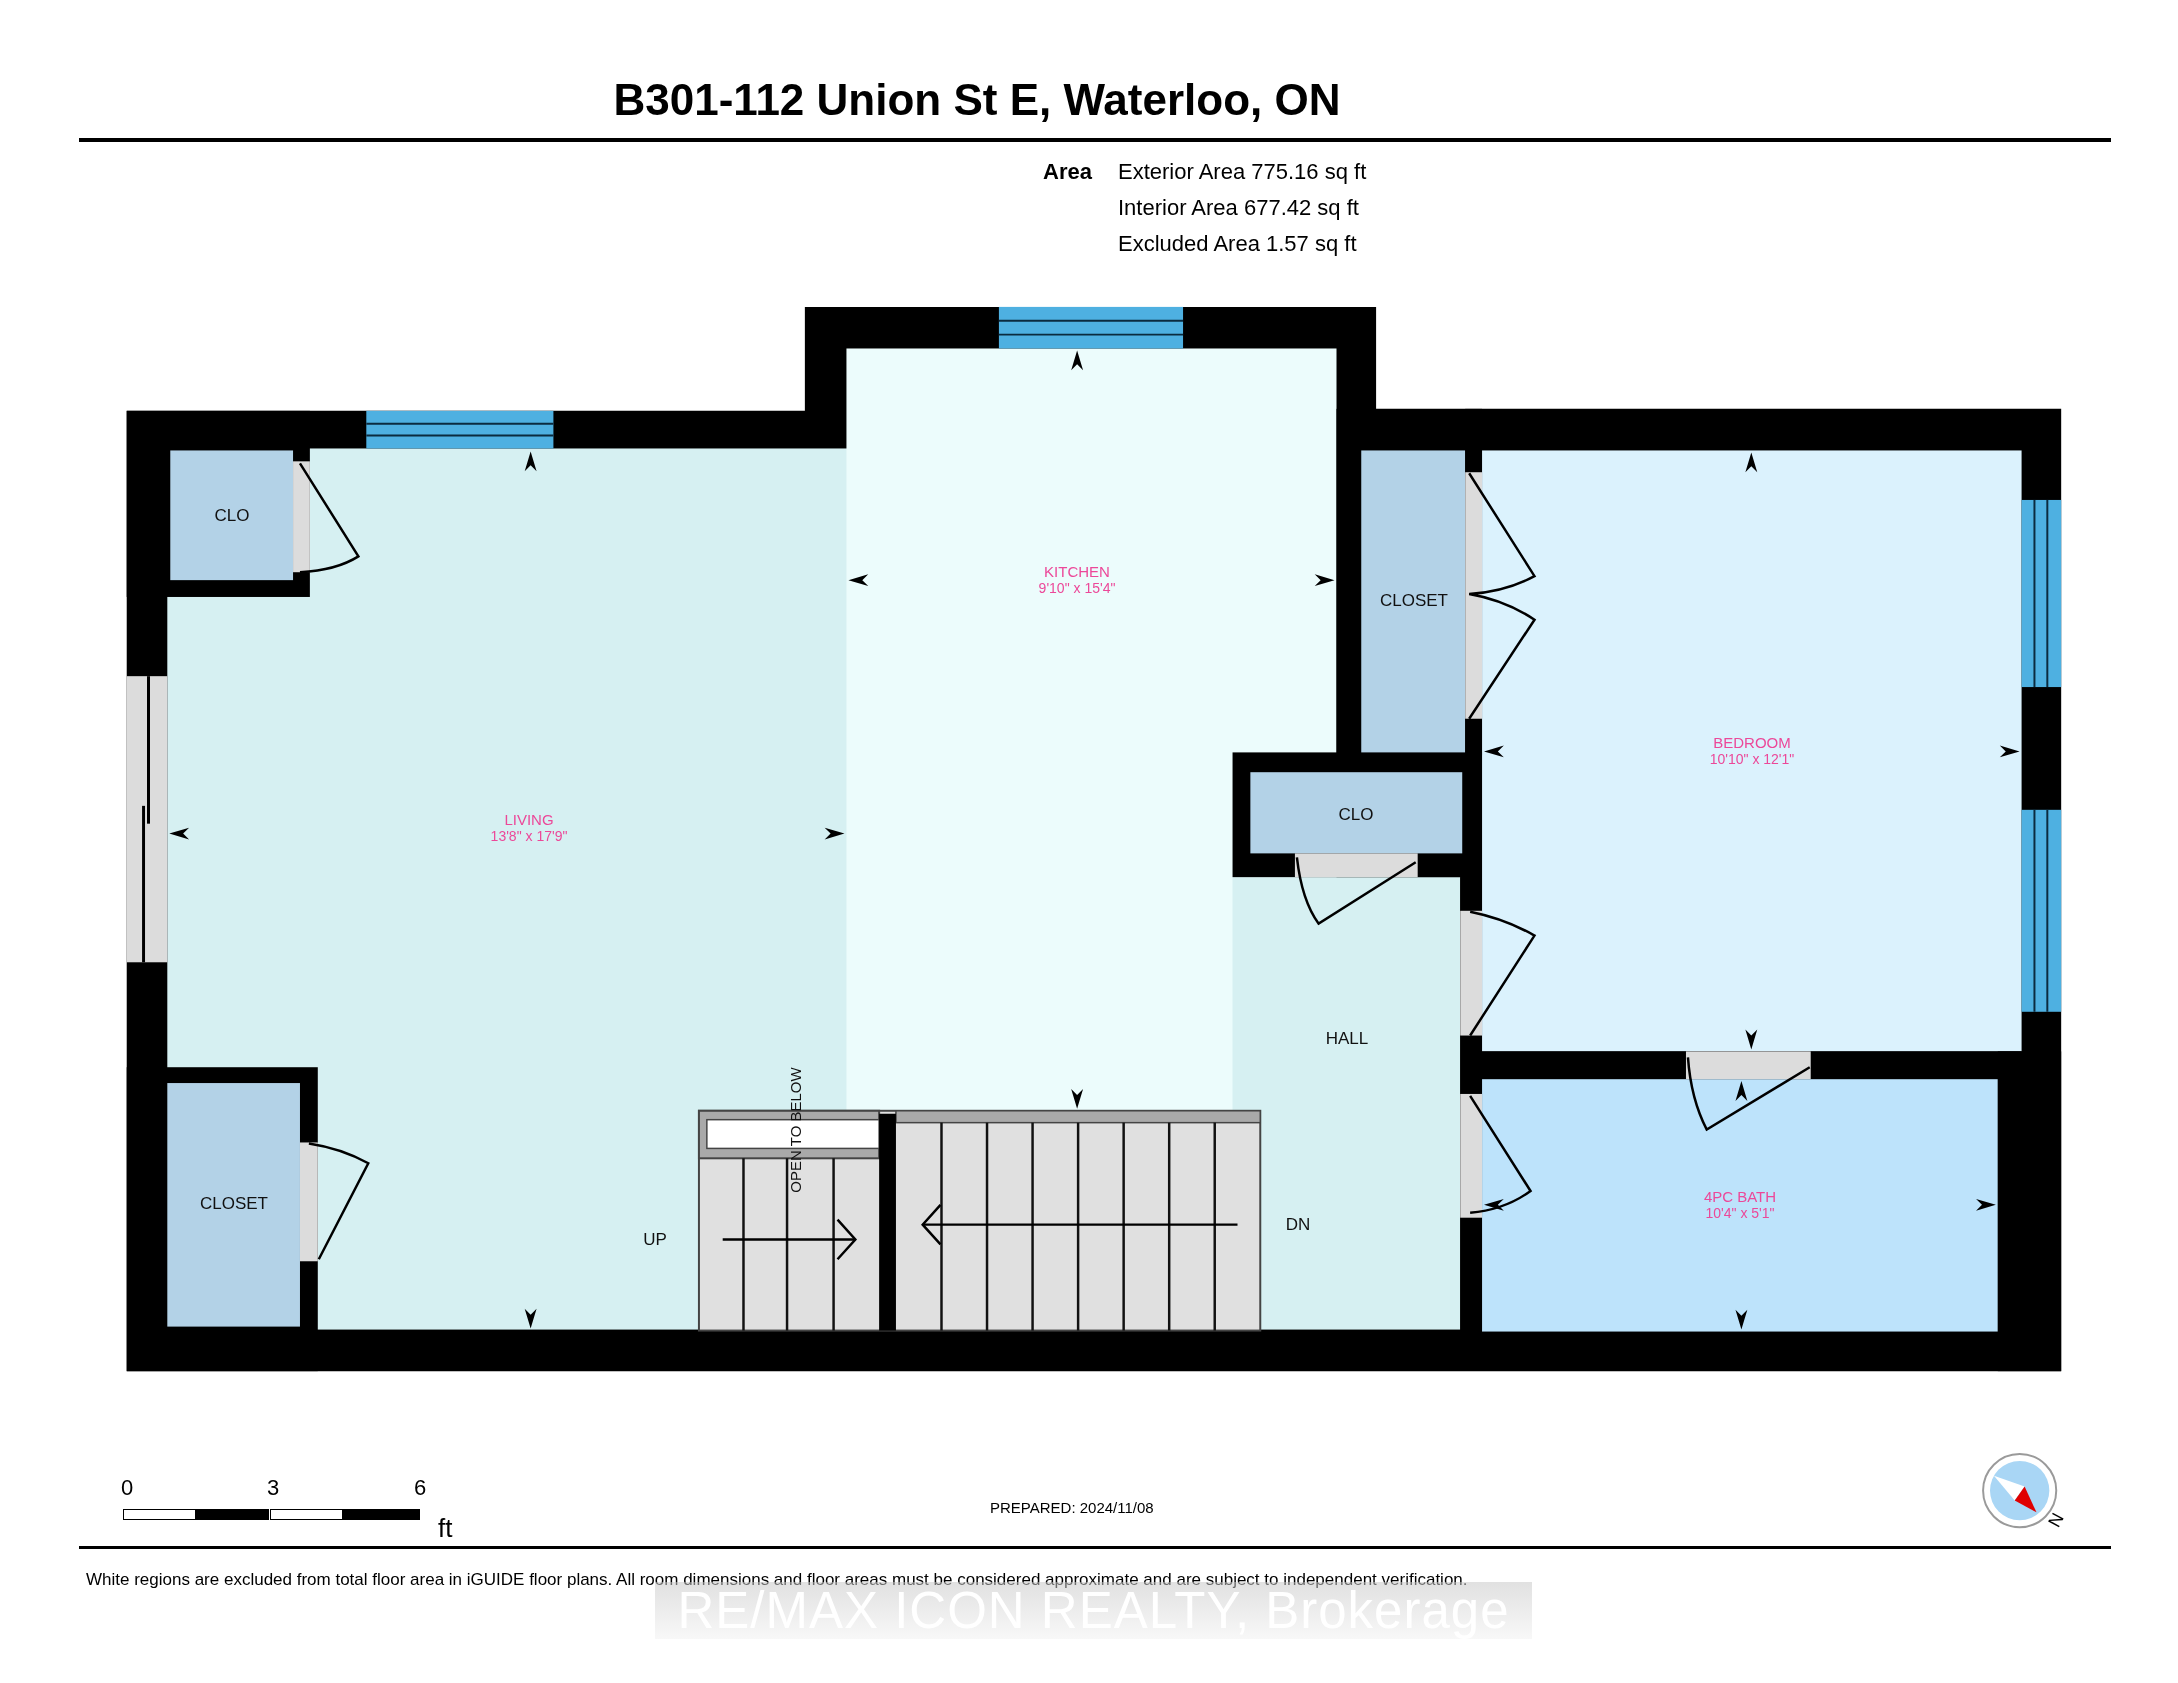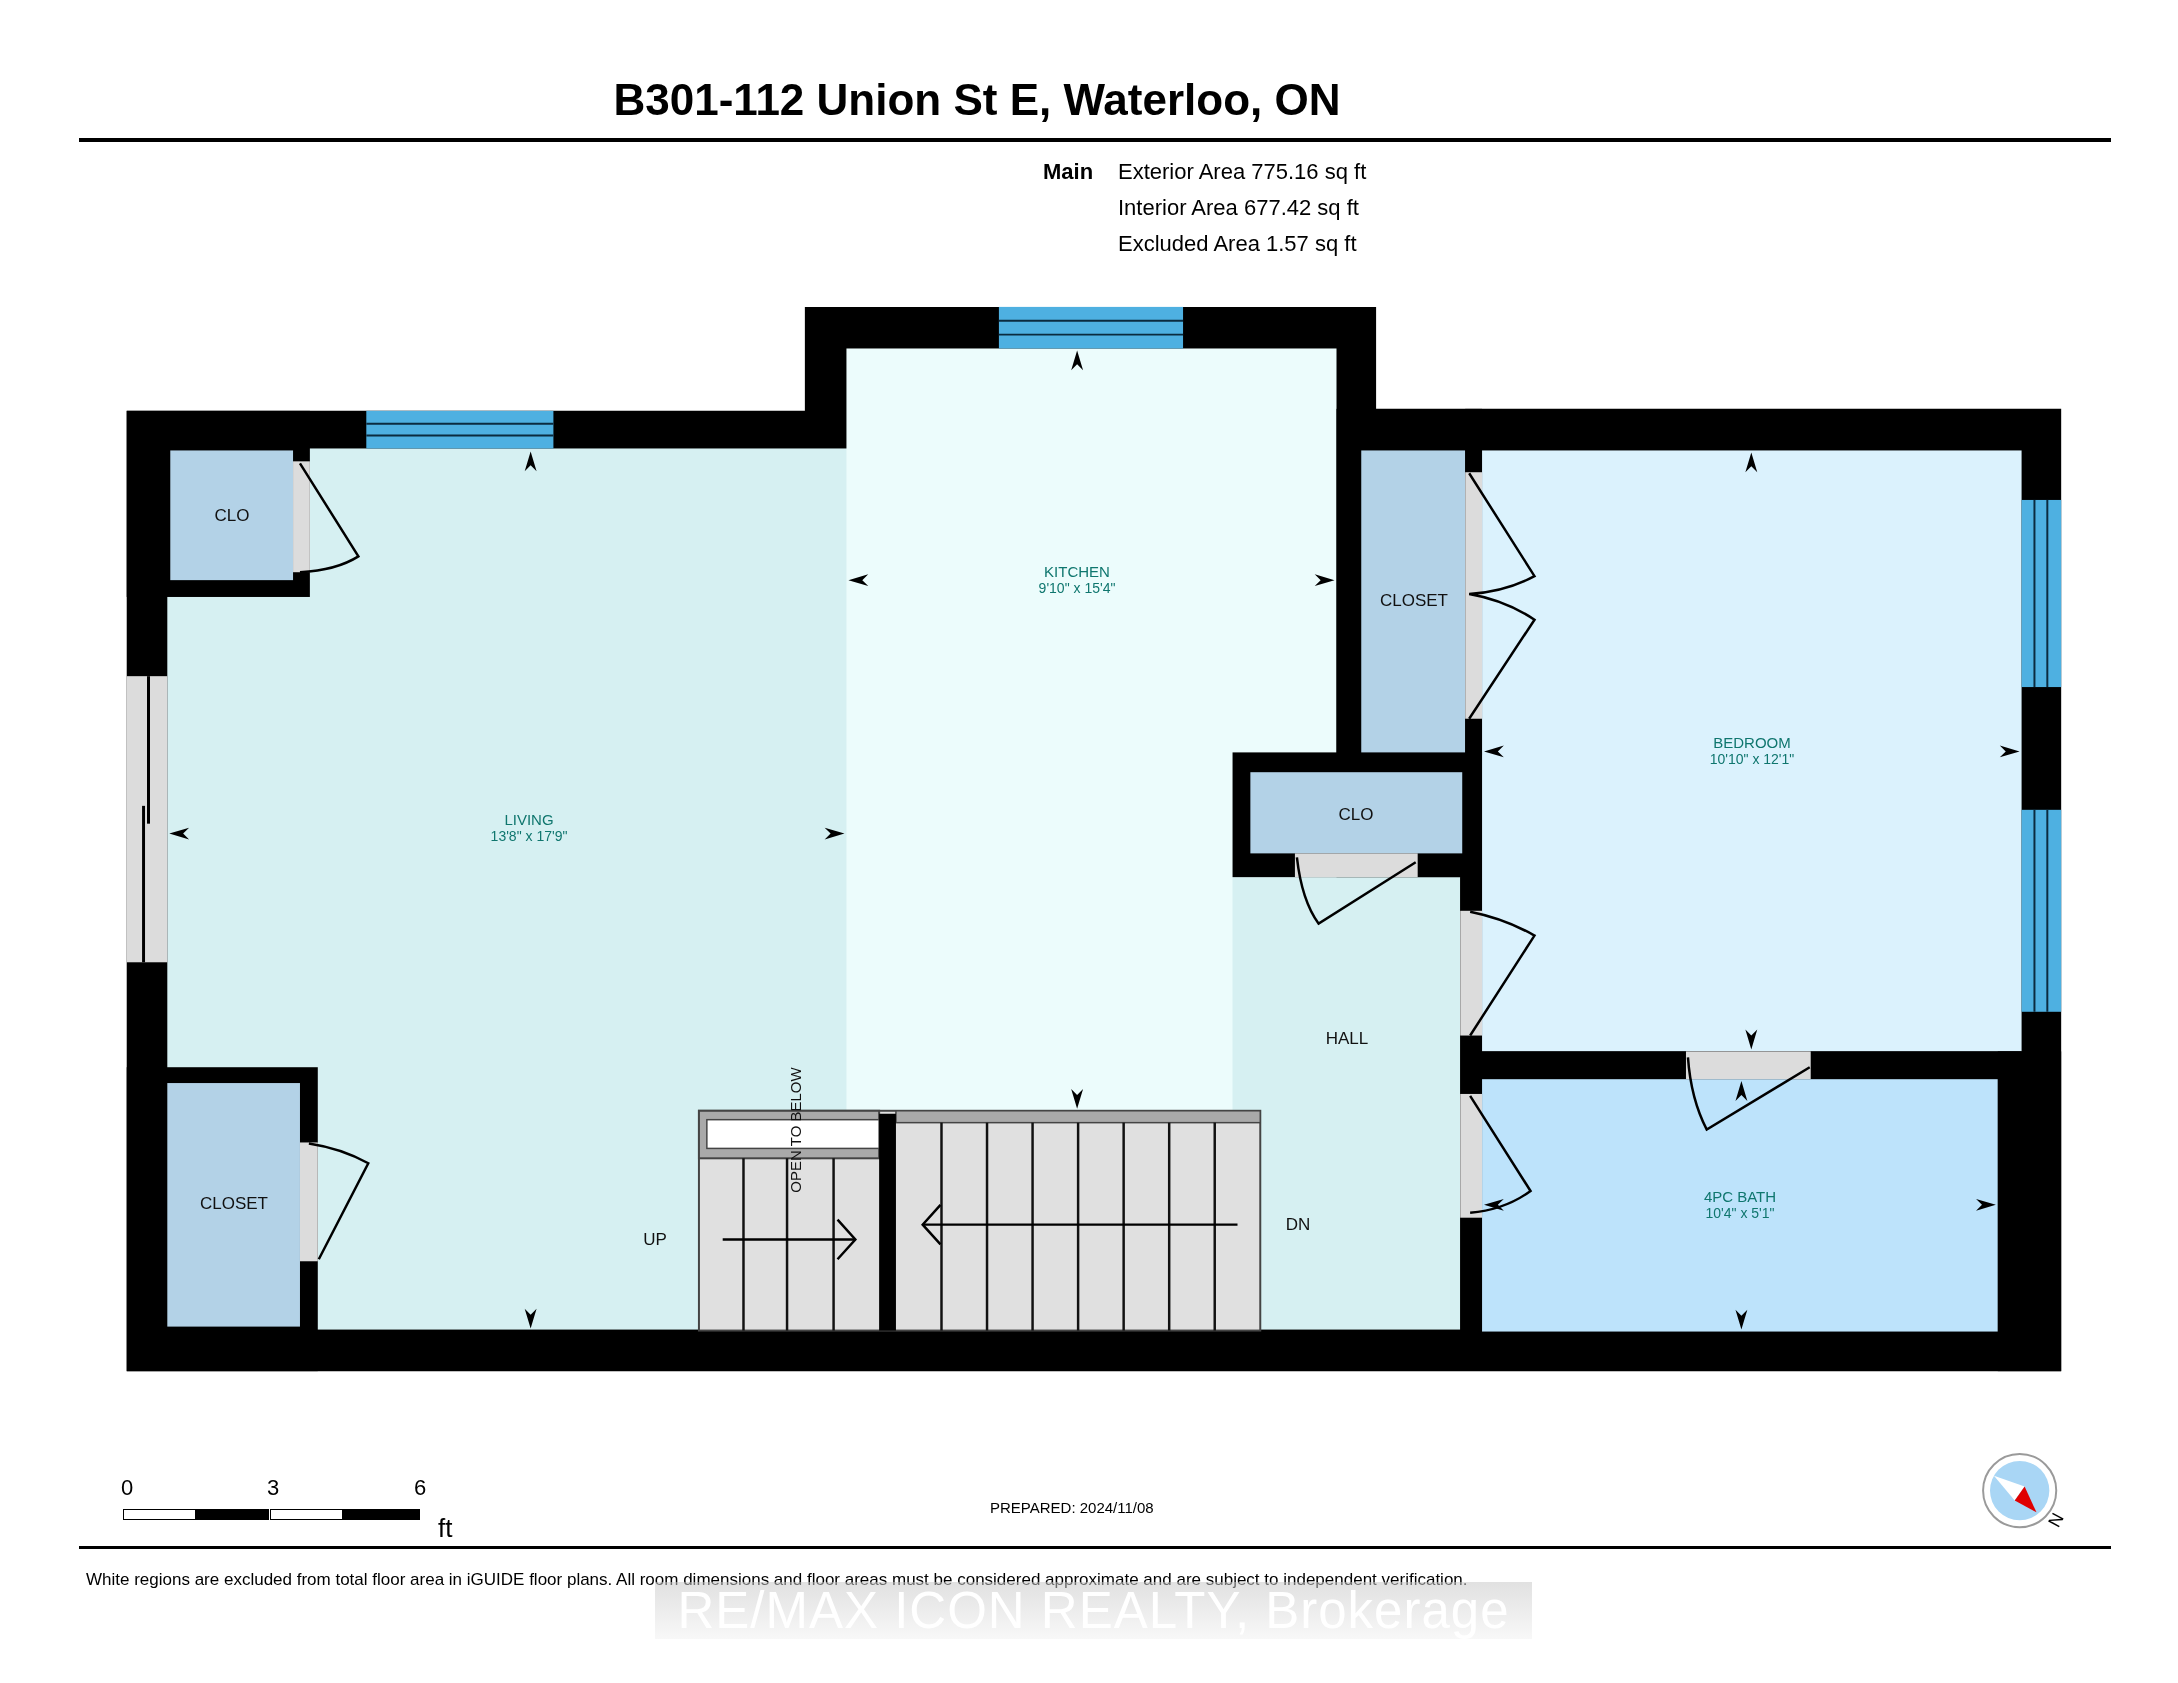--- a/index.html
+++ b/index.html
@@ -3,41 +3,41 @@
 <meta charset="utf-8">
 <style>
   html, body { margin:0; padding:0; background:#ffffff; }
   body { width:2178px; height:1683px; position:relative; overflow:hidden; font-family:"Liberation Sans", sans-serif; color:#000; }
   .title { position:absolute; left:0; width:1954px; top:75px; text-align:center; font-weight:bold; font-size:44px; letter-spacing:0px; }
   .rule { position:absolute; left:79px; width:2032px; height:4px; background:#000; }
   .areas { position:absolute; top:154px; left:1043px; font-size:22px; line-height:36px; }
   .areas .lvl { position:absolute; left:0; top:0; font-weight:bold; }
   .areas .lines { position:absolute; left:75px; top:0; white-space:nowrap; }
   .plan { position:absolute; left:0; top:0; }
-  .rlabel { position:absolute; font-size:15px; text-align:center; line-height:17px; color:#0f766e; transform:translate(-50%,-50%); white-space:nowrap; }
+  .rlabel { position:absolute; font-size:15px; text-align:center; line-height:17px; color:#ec4899; transform:translate(-50%,-50%); white-space:nowrap; }
   .rlabel .dim { display:block; font-size:14px; }
   .small { position:absolute; font-size:17px; color:#111; transform:translate(-50%,-50%); white-space:nowrap; }
   .vertical { position:absolute; font-size:15px; color:#111; transform:translate(-50%,-50%) rotate(-90deg); white-space:nowrap; }
   .scale { position:absolute; left:123px; top:1475px; }
   .scale .tick { position:absolute; top:0; font-size:22px; transform:translateX(-50%); }
   .scale .unit { position:absolute; left:315px; top:38px; font-size:26px; }
   .scale .bar { position:absolute; top:34px; height:9px; border:1px solid #000; }
   .prepared { position:absolute; left:990px; top:1499px; font-size:15px;text-align:center; }
   .footnote { position:absolute; left:86px; top:1570px; font-size:17px; white-space:nowrap;text-align:center; }
   .watermark { position:absolute; left:655px; top:1582px; width:877px; height:57px; background:linear-gradient(180deg, rgba(200,200,200,0.55), rgba(235,235,235,0.35)); color:#ffffff; font-size:51px; line-height:57px; text-align:center; white-space:nowrap; letter-spacing:1px; }
   .compass { position:absolute; left:1980px; top:1453px; }
 </style>
 </head>
 <body>
 
 <div class="title">B301-112 Union St E, Waterloo, ON</div>
 <div class="rule" style="top:138px;"></div>
 
 <div class="areas">
-  <div class="lvl">Main</div>
+  <div class="lvl">Area</div>
   <div class="lines">
     <div>Exterior Area 775.16 sq ft</div>
     <div>Interior Area 677.42 sq ft</div>
     <div>Excluded Area 1.57 sq ft</div>
   </div>
 </div>
 
 <svg class="plan" width="2178" height="1683" viewBox="0 0 2200 1700">
 
   <g fill="#000">

